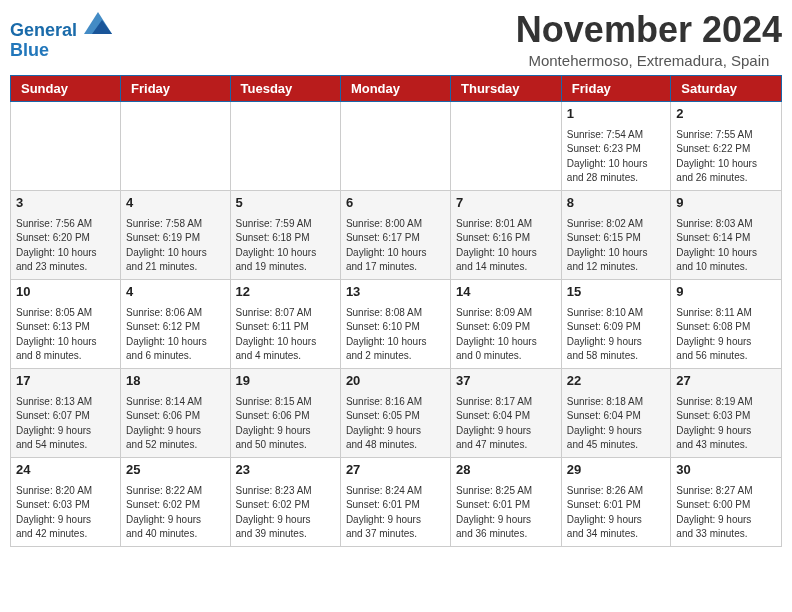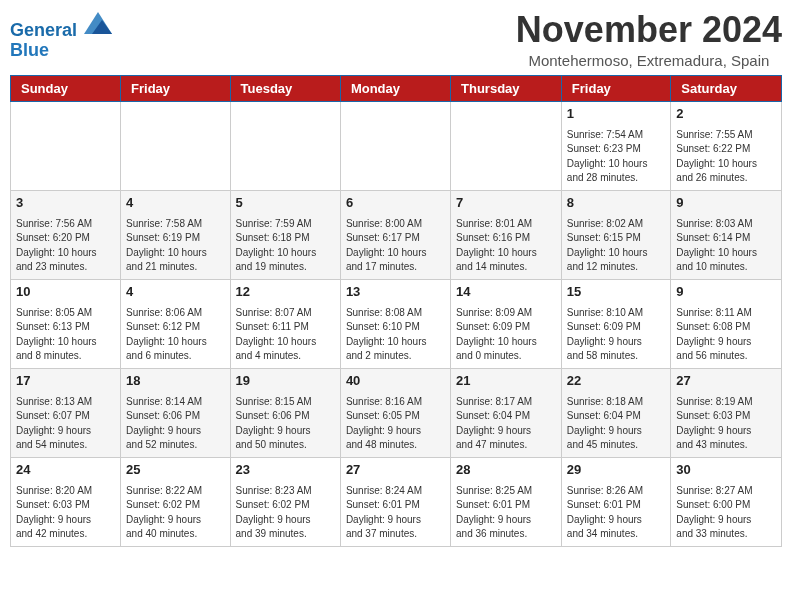--- a/index.html
+++ b/index.html
@@ -213,25 +213,25 @@
         </td>
         <td>
           <span class="day-num">18</span>
           <div class="day-info">Sunrise: 8:14 AM<br>Sunset: 6:06 PM<br>Daylight: 9 hours<br>and 52 minutes.</div>
         </td>
         <td>
           <span class="day-num">19</span>
           <div class="day-info">Sunrise: 8:15 AM<br>Sunset: 6:06 PM<br>Daylight: 9 hours<br>and 50 minutes.</div>
         </td>
         <td>
-          <span class="day-num">40</span>
+          <span class="day-num">20</span>
           <div class="day-info">Sunrise: 8:16 AM<br>Sunset: 6:05 PM<br>Daylight: 9 hours<br>and 48 minutes.</div>
         </td>
         <td>
-          <span class="day-num">21</span>
+          <span class="day-num">37</span>
           <div class="day-info">Sunrise: 8:17 AM<br>Sunset: 6:04 PM<br>Daylight: 9 hours<br>and 47 minutes.</div>
         </td>
         <td>
           <span class="day-num">22</span>
           <div class="day-info">Sunrise: 8:18 AM<br>Sunset: 6:04 PM<br>Daylight: 9 hours<br>and 45 minutes.</div>
         </td>
         <td>
           <span class="day-num">27</span>
           <div class="day-info">Sunrise: 8:19 AM<br>Sunset: 6:03 PM<br>Daylight: 9 hours<br>and 43 minutes.</div>
         </td>

